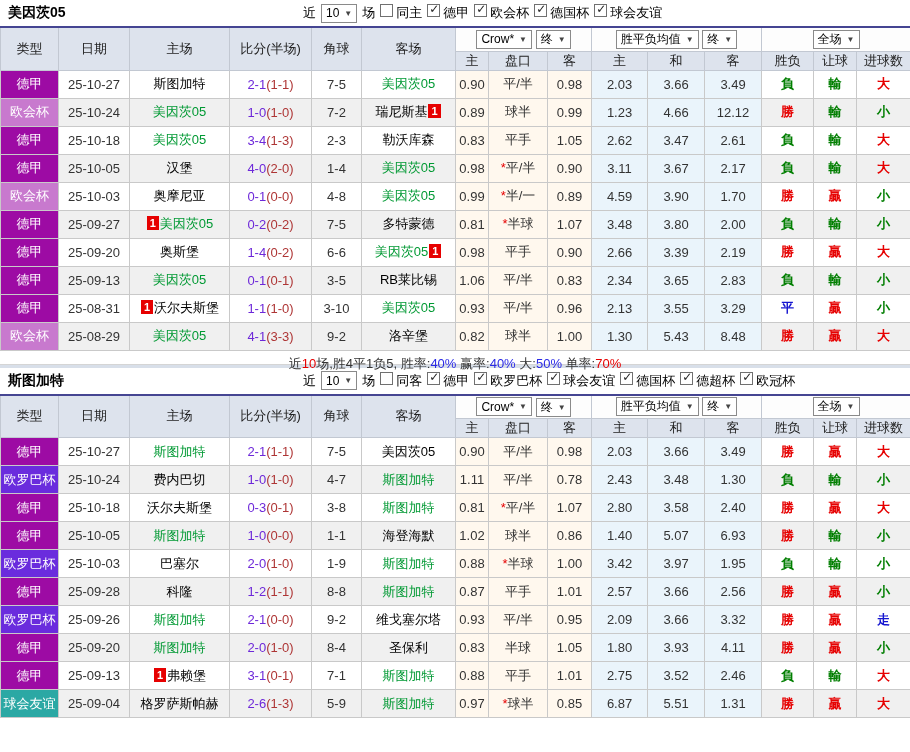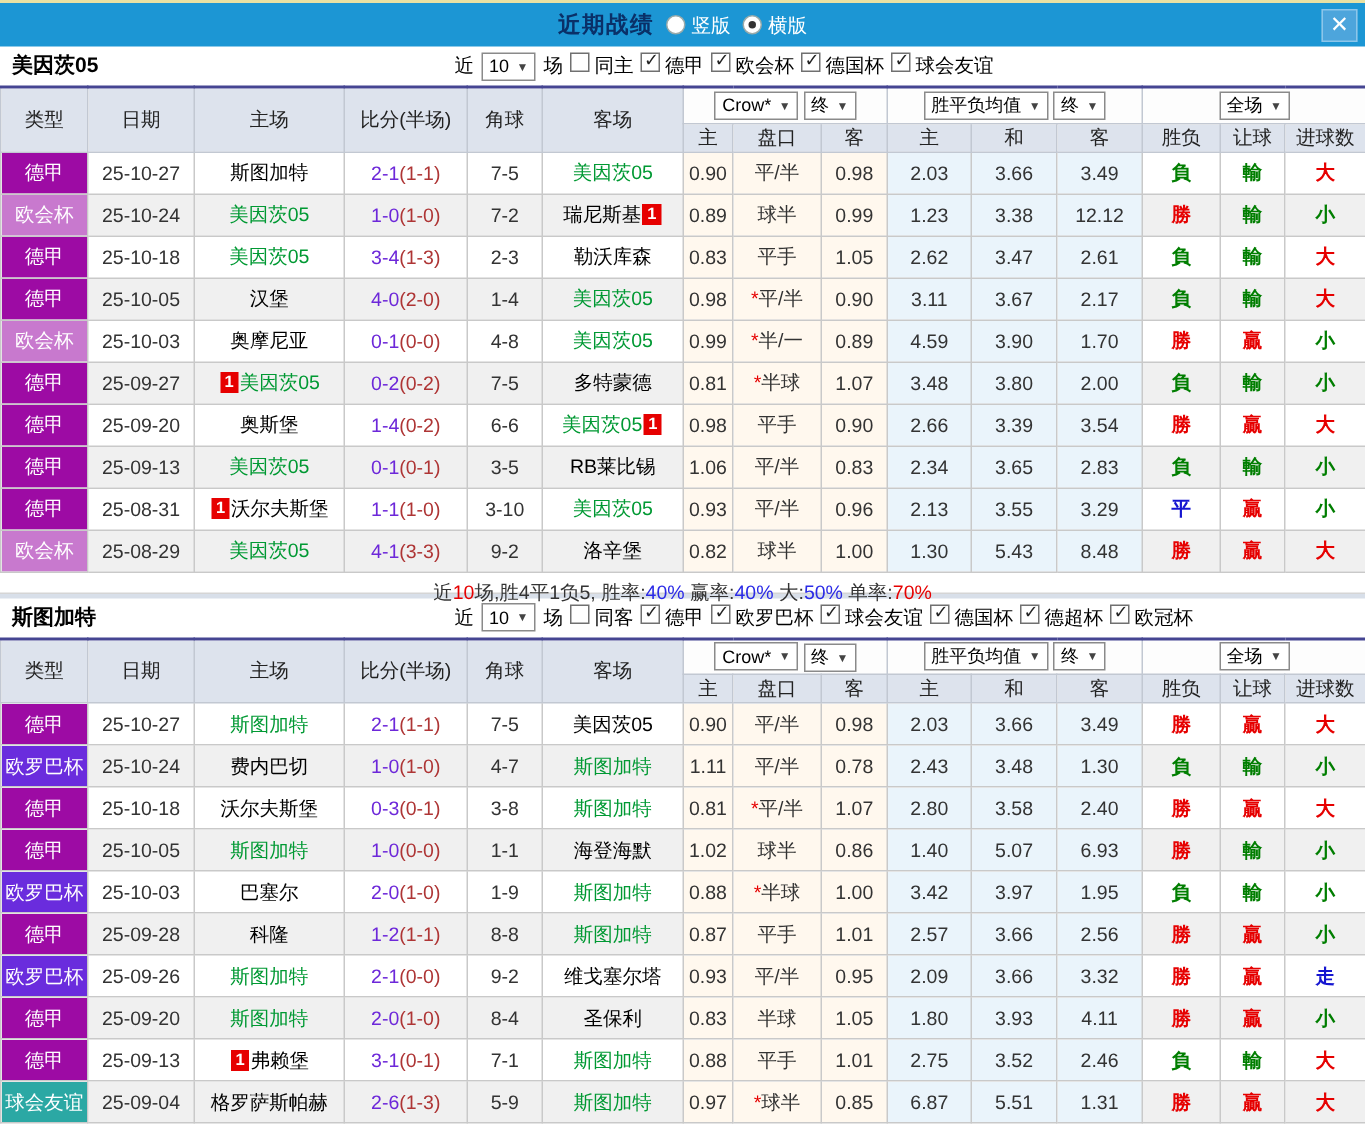--- a/index.html
+++ b/index.html
@@ -70,32 +70,20 @@
   .res-red { color:#E60000; }
   .res-green { color:#007E00; }
   .res-blue { color:#1515D0; }
 
   .summary { height:14px; line-height:26px; text-align:center; font-size:13px; background:#fff; border-bottom:1px solid #D5D5D5; }
 </style>
 </head>
 <body>
 
 <div class="window">
-  <div class="titlebar">
-    <span class="title">近期战绩</span>
-    <span class="radio">
-      <span class="radio-dot"></span>
-      <span>竖版</span>
-    </span>
-    <span class="radio">
-      <span class="radio-dot checked"></span>
-      <span>横版</span>
-    </span>
-    <span class="close-btn"><span>✕</span></span>
-  </div>
   <div id="sections">
       <div class="sec-head">
     <span class="team">美因茨05</span>
     <span class="filters">
       <span>近</span>
       <span class="sel">
             <span>10</span>
             <span class="sel-a">▼</span>
           </span>
       <span>场</span>
@@ -185,21 +173,21 @@
     <td class="ttype" style="background:#C879CE">欧会杯</td>
     <td class="plain">25-10-24</td>
     <td class="plain"><span class="tg">美因茨05</span></td>
     <td class="plain"><span class="s1">1-0</span><span class="s2">(1-0)</span></td>
     <td class="plain">7-2</td>
     <td class="plain"><span class="tb">瑞尼斯基</span><span class="badge">1</span></td>
     <td class="col-a">0.89</td>
     <td class="col-a">球半</td>
     <td class="col-a">0.99</td>
     <td class="col-e">1.23</td>
-    <td class="col-e">3.38</td>
+    <td class="col-e">4.66</td>
     <td class="col-e">12.12</td>
     <td class="plain res res-red">勝</td>
             <td class="plain res res-green">輸</td>
             <td class="plain res res-green">小</td>
   </tr>
           <tr class="">
     <td class="ttype" style="background:#9D0BA4">德甲</td>
     <td class="plain">25-10-18</td>
     <td class="plain"><span class="tg">美因茨05</span></td>
     <td class="plain"><span class="s1">3-4</span><span class="s2">(1-3)</span></td>
@@ -271,21 +259,21 @@
     <td class="plain">25-09-20</td>
     <td class="plain"><span class="tb">奥斯堡</span></td>
     <td class="plain"><span class="s1">1-4</span><span class="s2">(0-2)</span></td>
     <td class="plain">6-6</td>
     <td class="plain"><span class="tg">美因茨05</span><span class="badge">1</span></td>
     <td class="col-a">0.98</td>
     <td class="col-a">平手</td>
     <td class="col-a">0.90</td>
     <td class="col-e">2.66</td>
     <td class="col-e">3.39</td>
-    <td class="col-e">3.54</td>
+    <td class="col-e">2.19</td>
     <td class="plain res res-red">勝</td>
             <td class="plain res res-red">贏</td>
             <td class="plain res res-red">大</td>
   </tr>
           <tr class="even">
     <td class="ttype" style="background:#9D0BA4">德甲</td>
     <td class="plain">25-09-13</td>
     <td class="plain"><span class="tg">美因茨05</span></td>
     <td class="plain"><span class="s1">0-1</span><span class="s2">(0-1)</span></td>
     <td class="plain">3-5</td>

